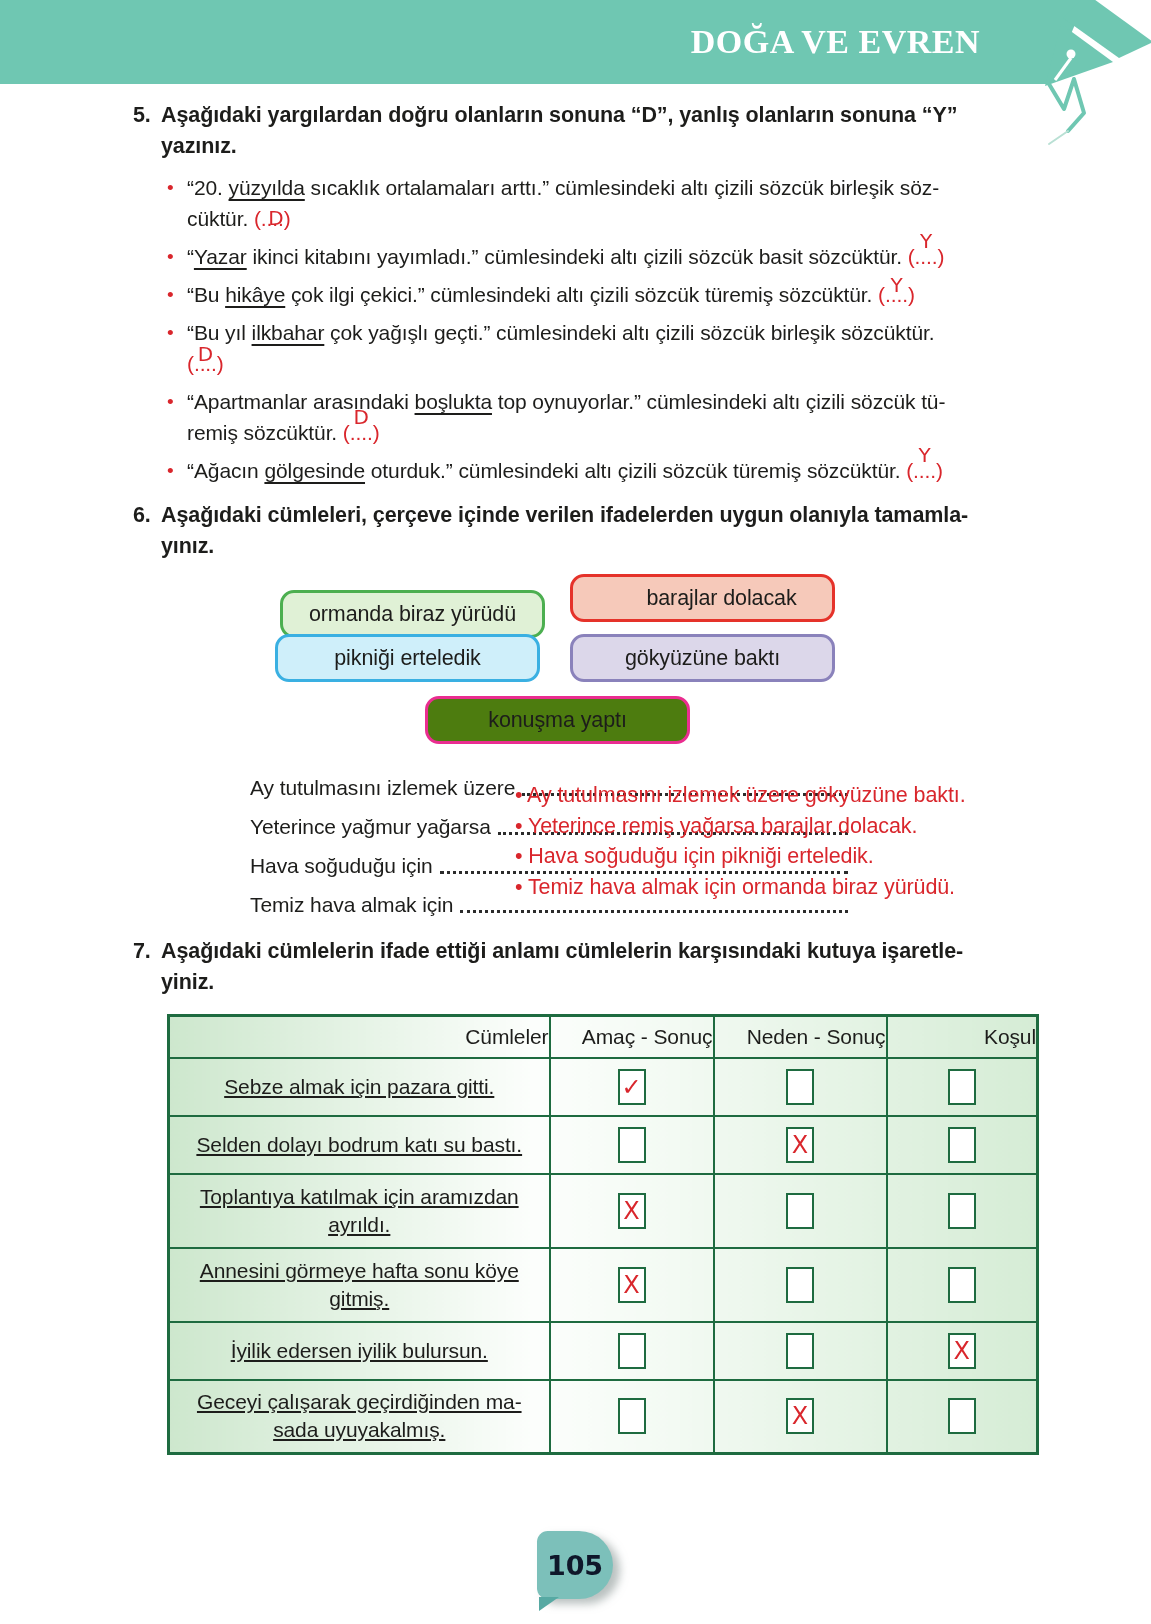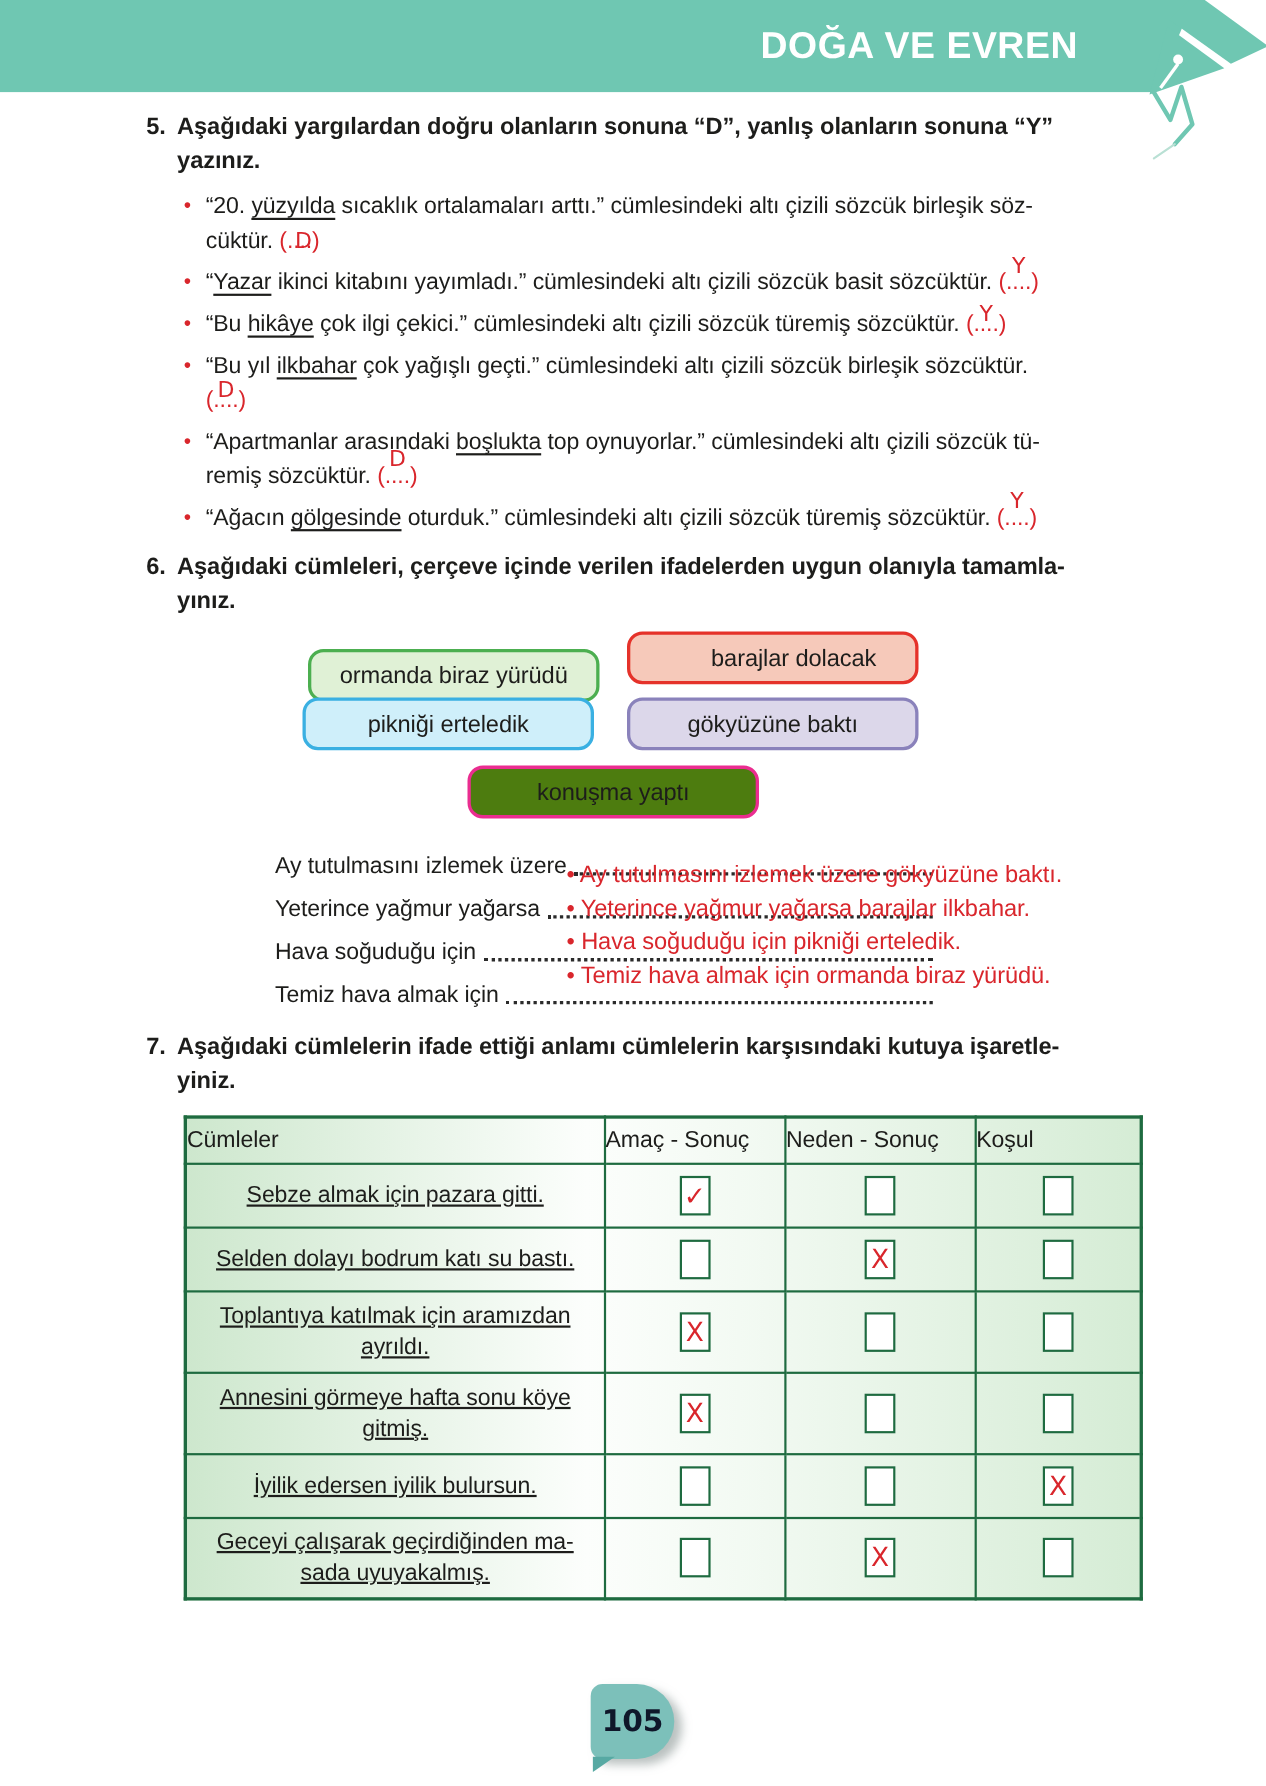--- a/index.html
+++ b/index.html
@@ -17,21 +17,21 @@
   }
   
   .banner{
     position:absolute;top:0;left:0;width:1151px;height:84px;
     background:var(--teal);
     clip-path:polygon(0 0,94.3% 0,91.2% 100%,0 100%);
     display:flex;align-items:center;justify-content:flex-end;
     padding-right:171px;
   }
   .banner h1{
-    color:#ffffff;font-size:34px;font-weight:bold;letter-spacing:0.5px;
+    color:#ffffff;font-size:34px;font-weight:bold;letter-spacing:0.5px;font-family:Liberation Serif, serif;
   }
   .pen{position:absolute;top:0;right:0;width:130px;height:150px;}
   
   .content{position:absolute;top:100px;left:133px;width:885px;}
   .qrow{display:flex;margin-top:0;}
   .qnum{width:28px;font-weight:bold;font-size:21.5px;line-height:31px;flex:none;}
   .qtext{font-weight:bold;font-size:21.5px;line-height:31px;white-space:pre-line;}
   
   .items{margin:10px 0 0 28px;}
   .item{position:relative;padding-left:26px;line-height:31px;margin-bottom:7px;}
@@ -66,21 +66,21 @@
     color:var(--red);line-height:30.5px;white-space:nowrap;font-size:21.5px;
   }
   
   .q7table{
     border-collapse:collapse;table-layout:fixed;margin:16px 0 0 34px;
     width:869px;border:3px solid var(--tblGreen);
     background:linear-gradient(90deg,#cde7cd 0%,#fcfefc 42%,#f3faf3 58%,#d5ecd5 100%);
     font-size:21px;
   }
   .q7table th,.q7table td{border:2px solid var(--tblGreen);vertical-align:middle;}
-  .q7table th{font-weight:normal;text-align:left;height:42px;}
+  .q7table th{font-weight:normal;text-align:right;height:42px;}
   .col-s{width:381px;} .col-a{width:164px;} .col-n{width:173px;} .col-k{width:151px;}
   td.sentence{padding:6px 12px;line-height:28px;white-space:pre-line;text-align:center;text-decoration:underline;}
   td.cell{text-align:center;}
   tr.h1{height:58px;} tr.h2{height:74px;}
   .cbox{
     display:inline-block;width:28px;height:36px;border:2.5px solid var(--tblGreen);
     background:#ffffff;position:relative;vertical-align:middle;
   }
   .mark{
     position:absolute;left:50%;top:50%;transform:translate(-50%,-50%);
@@ -183,21 +183,21 @@
       <div class="fill-row">
         <span class="fill-prompt">Hava soğuduğu için</span>
         <span class="leader"></span>
       </div>
       <div class="fill-row">
         <span class="fill-prompt">Temiz hava almak için</span>
         <span class="leader"></span>
       </div>
       <div class="red-answers">
         <div>• Ay tutulmasını izlemek üzere gökyüzüne baktı.</div>
-        <div>• Yeterince yağmur yağarsa barajlar ilkbahar.</div>
+        <div>• Yeterince remiş yağarsa barajlar dolacak.</div>
         <div>• Hava soğuduğu için pikniği erteledik.</div>
         <div>• Temiz hava almak için ormanda biraz yürüdü.</div>
       </div>
     </div>
   </section>
 
   <section style="margin-top:16px;">
     <div class="qrow">
       <span class="qnum">7.</span>
       <span class="qtext">Aşağıdaki cümlelerin ifade ettiği anlamı cümlelerin karşısındaki kutuya işaretle-

